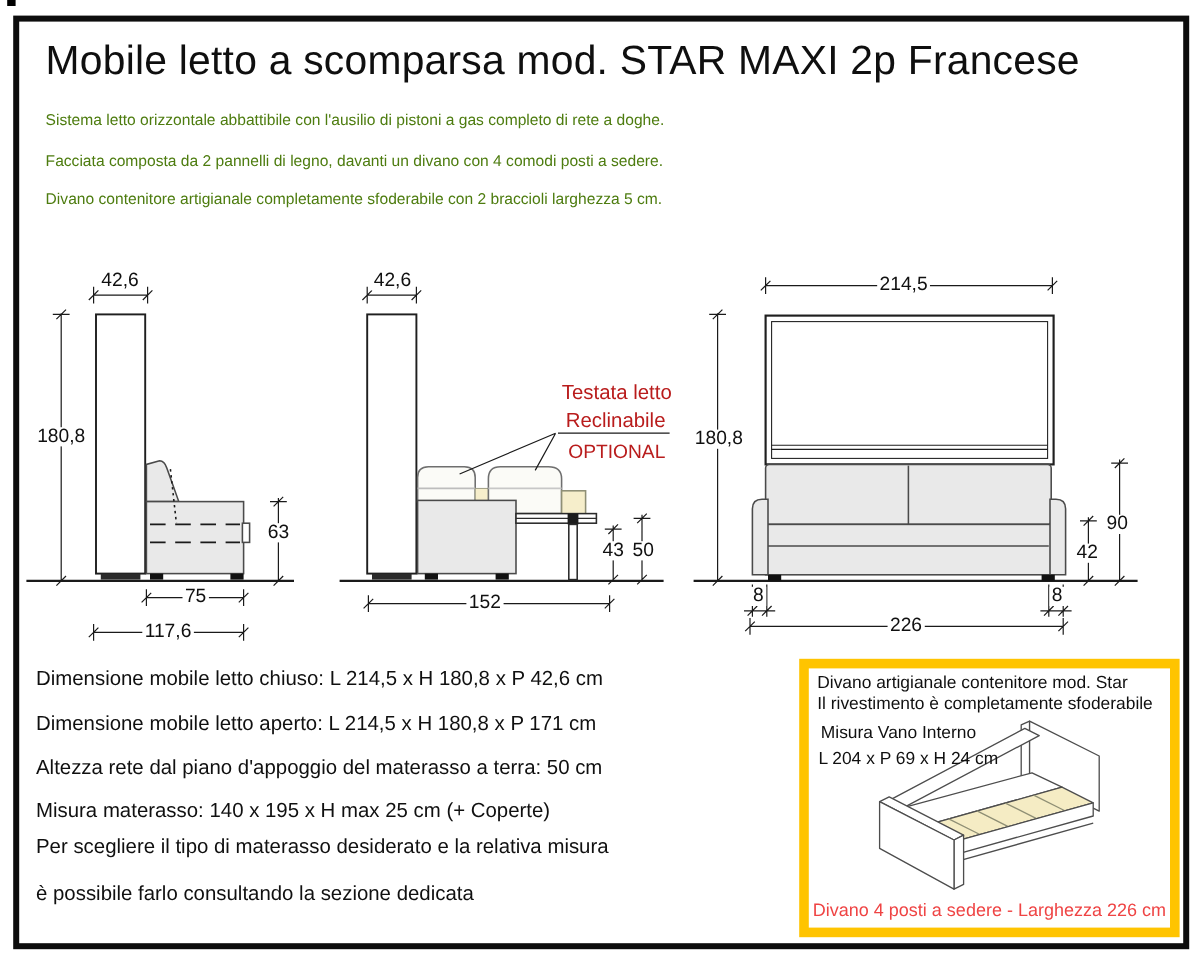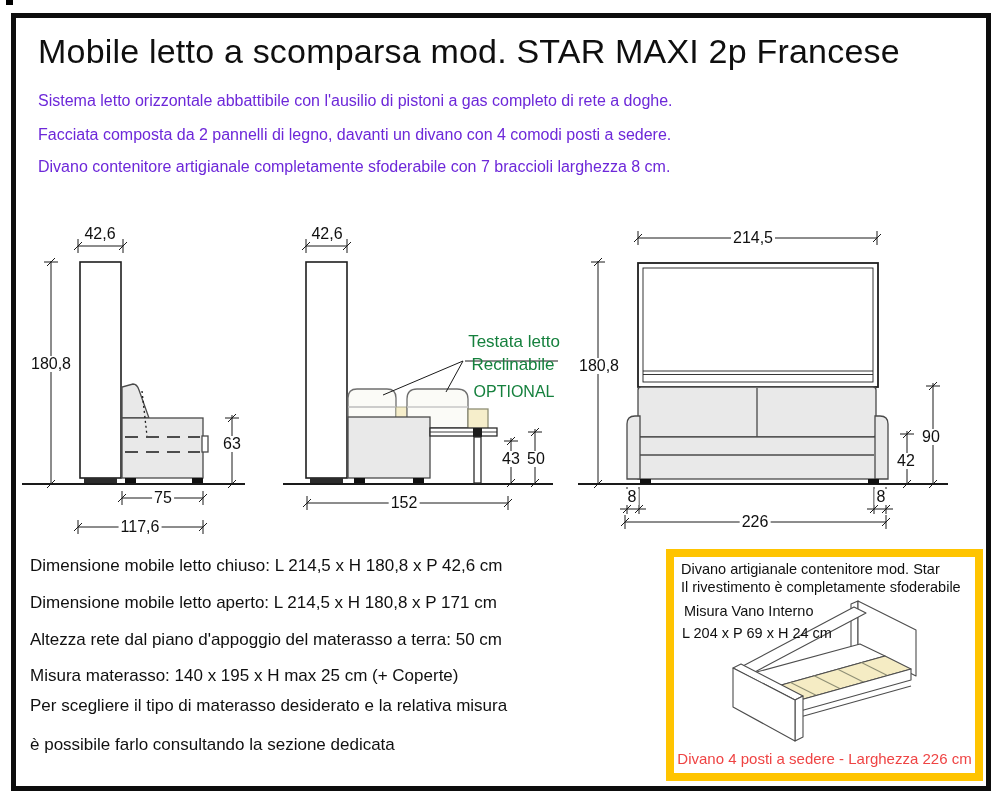--- a/index.html
+++ b/index.html
@@ -3,29 +3,29 @@
 <meta charset="utf-8">
 <style>
   html,body { margin:0; padding:0; background:#fff; }
   .page { position:relative; width:1000px; height:799px; background:#fff; overflow:hidden;
           font-family:"Liberation Sans", sans-serif; color:#1a1a1a; }
   .frame { position:absolute; left:11px; top:13px; width:970px; height:768px;
            border:5px solid #0d0d0d; }
   .corner-mark { position:absolute; left:6px; top:0; width:7px; height:5px; background:#000; }
   .title { position:absolute; left:38px; top:32px; font-family:Liberation Sans, sans-serif;
            font-size:34px; letter-spacing:0.2px; color:#0f0f0f; white-space:nowrap; }
-  .para { position:absolute; left:38px; font-size:16px; white-space:nowrap; color:#6d28d9; }
+  .para { position:absolute; left:38px; font-size:13px; white-space:nowrap; color:#4d7c0f; }
   .para1 { top:92px; } .para2 { top:126px; } .para3 { top:158px; }
   .spec { position:absolute; left:30px; font-size:17px; white-space:nowrap; color:#101010; }
   .s0{top:556px}.s1{top:593px}.s2{top:630px}.s3{top:666px}.s4{top:696px}.s5{top:735px}
   svg.draw { position:absolute; left:0; top:0; }
   .dim { position:absolute; transform:translate(-50%,-50%); font-size:16px; line-height:1;
          background:#fff; padding:0 2px; white-space:nowrap; color:#101010;text-align:center; }
   .note { position:absolute; transform:translate(-50%,-50%); font-size:17px; line-height:1;
-          white-space:nowrap; color:#15803d;margin-top:14px; }
+          white-space:nowrap; color:#b91c1c; }
   .note-optional { font-size:16px; }
   .infobox { position:absolute; left:666px; top:549px; width:317px; height:232px;
              box-sizing:border-box; border:8px solid #FFC400; background:#fff; }
   .infobox .t { position:absolute; font-size:14.5px; line-height:1.2; white-space:nowrap; color:#101010; }
   .ib1{left:7px;top:4px}.ib2{left:7px;top:22px}.ib3{left:10px;top:46px;font-size:15px}
   .ib4{left:8px;top:68px;font-size:15px}
   .infobox .cap { position:absolute; left:0; right:0; top:193px; text-align:center;
                   font-size:15px; white-space:nowrap; color:#ef4444; }
   .ibsvg { position:absolute; left:0; top:0; }
 </style>
@@ -33,21 +33,21 @@
 <body>
 
 <div class="page">
 
   <div class="corner-mark"></div>
   <div class="frame"></div>
 
   <div class="title">Mobile letto a scomparsa mod. STAR MAXI 2p Francese</div>
   <div class="para para1">Sistema letto orizzontale abbattibile con l'ausilio di pistoni a gas completo di rete a doghe.</div>
   <div class="para para2">Facciata composta da 2 pannelli di legno, davanti un divano con 4 comodi posti a sedere.</div>
-  <div class="para para3">Divano contenitore artigianale completamente sfoderabile con 7 braccioli larghezza 8 cm.</div>
+  <div class="para para3">Divano contenitore artigianale completamente sfoderabile con 2 braccioli larghezza 5 cm.</div>
 
   <svg class="draw" width="1000" height="799" viewBox="0 0 1000 799">
 
     <g stroke="#2e2e2e" fill="none" stroke-width="1.3">
       <path d="M22,484 H245" stroke="#1a1a1a" stroke-width="1.8"></path>
       <rect x="80" y="262" width="41" height="216" fill="#fff" stroke="#1f1f1f" stroke-width="1.6"></rect>
       <rect x="84" y="478" width="33" height="5" fill="#2b2b2b" stroke="none"></rect>
       <path d="M122,418 V387 L133,384 Q137,384 139,390 L149,418 Z" fill="#E9E9E9" stroke="#4a4a4a"></path>
       <rect x="122" y="418" width="81" height="60" fill="#E9E9E9" stroke="#4a4a4a"></rect>
       <path d="M125,437 H200 M125,452 H200" stroke="#1a1a1a" stroke-dasharray="13,8"></path>

